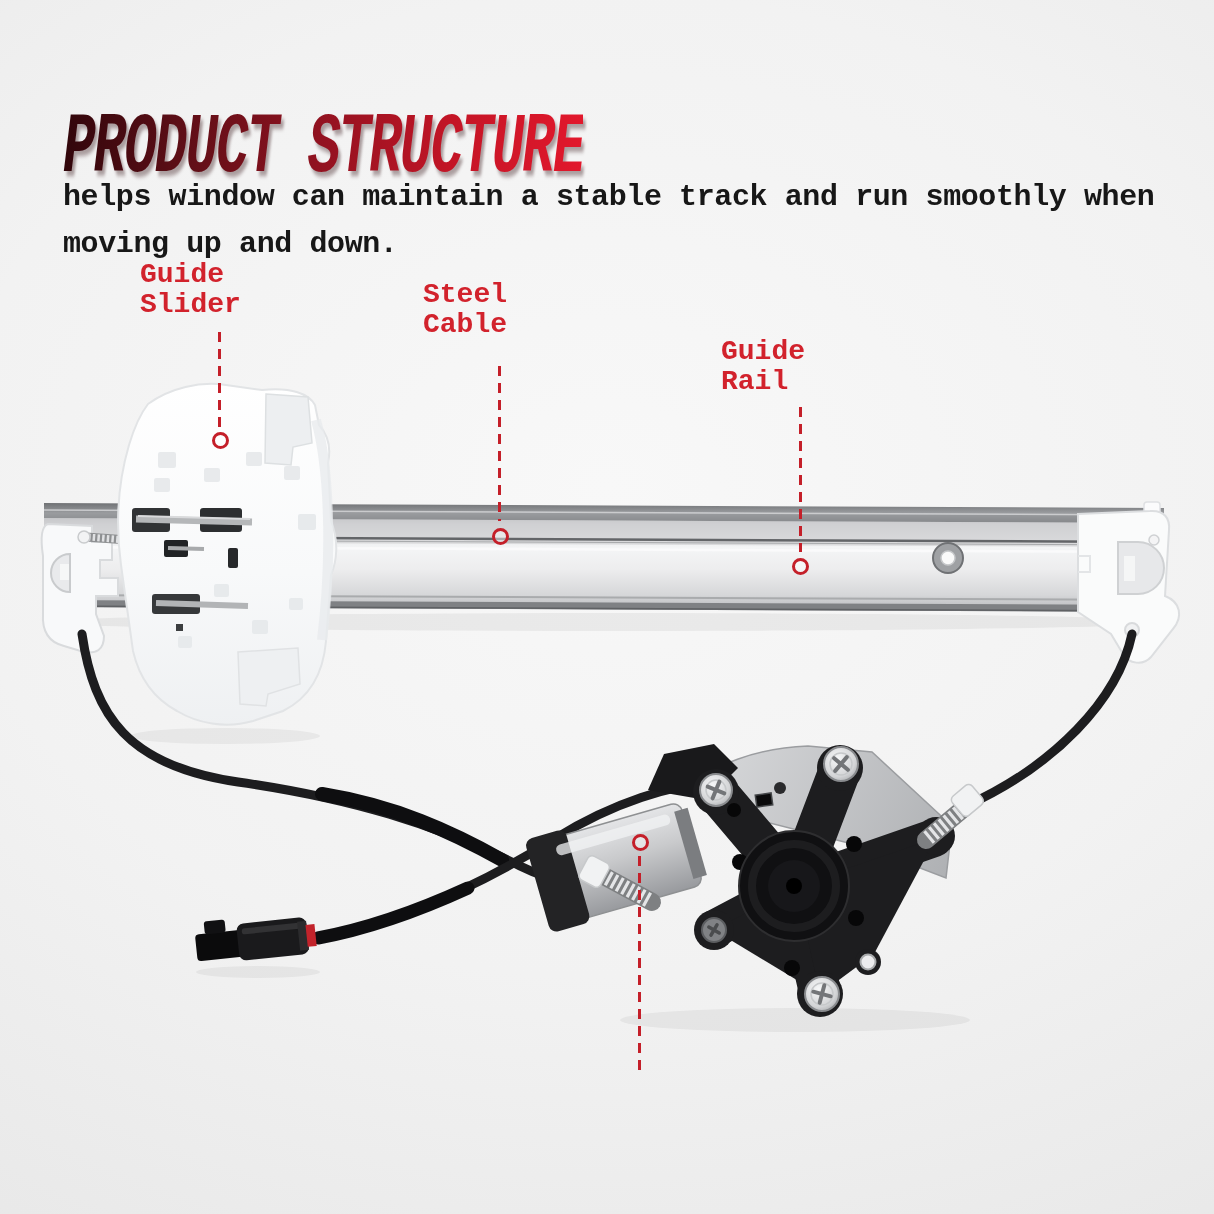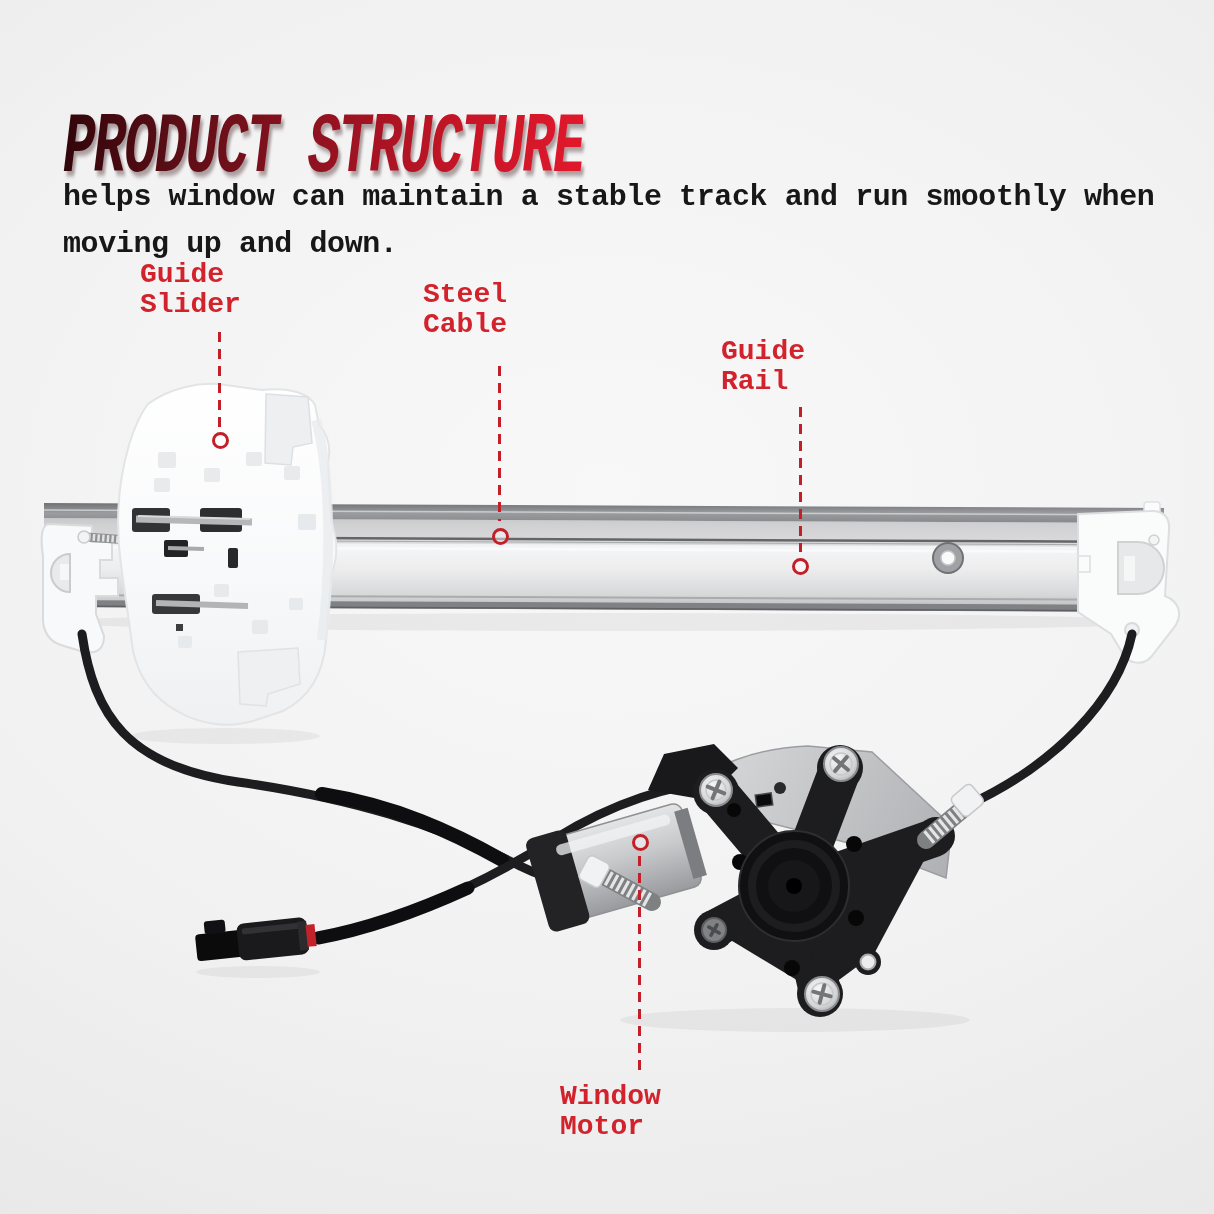--- a/index.html
+++ b/index.html
@@ -288,18 +288,16 @@
   <div class="callout-label lbl-steel-cable">Steel
 Cable</div>
   <div class="dash dash-steel-cable"></div>
   <div class="marker mkr-steel-cable"></div>
 
   <div class="callout-label lbl-guide-rail">Guide
 Rail</div>
   <div class="dash dash-guide-rail"></div>
   <div class="marker mkr-guide-rail"></div>
 
-  <div class="callout-label lbl-window-motor">Window
-Motor</div>
   <div class="dash dash-window-motor"></div>
   <div class="marker mkr-window-motor"></div>
 
 </div>
 
 </body></html>

